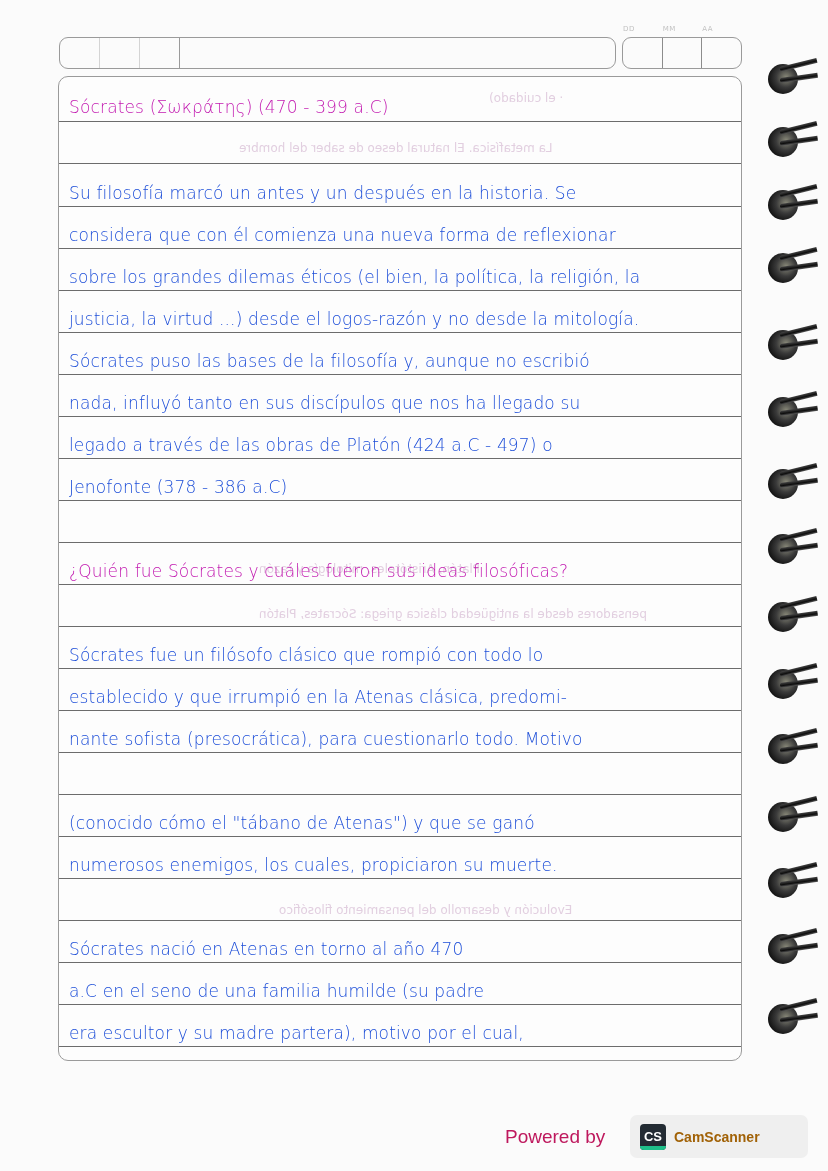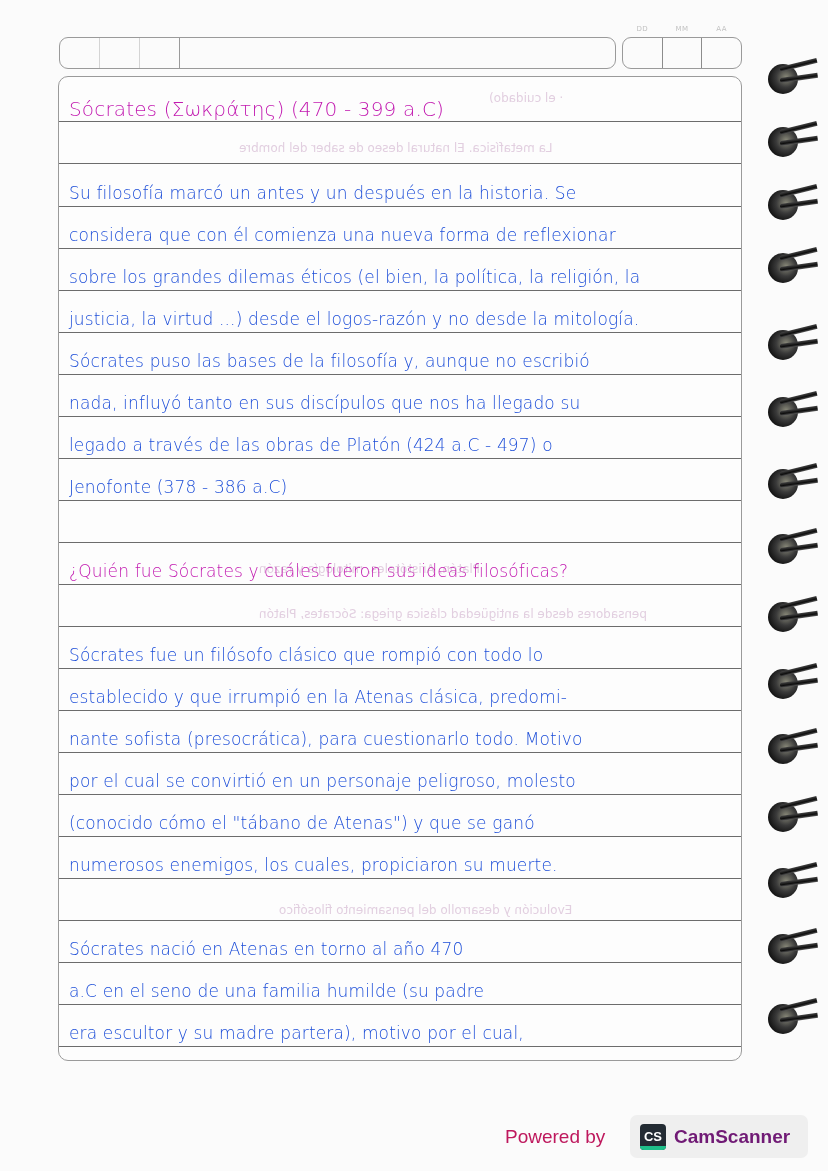--- a/index.html
+++ b/index.html
@@ -18,42 +18,42 @@
     .hdr-left .cell { width: 40px; border-right: 1px solid #d4d4d4; }
     .hdr-left .cell.wide { flex: 1; border-right: none; }
     .hdr-left .cell:nth-child(3) { border-right: 1.5px solid #9a9a9a; }
     .hdr-right {
       position: absolute; left: 622px; top: 37px; width: 120px; height: 32px;
       border: 1.5px solid #9a9a9a; border-radius: 9px; display: flex;
     }
     .hdr-right .cell { flex: 1; border-right: 1px solid #8c8c8c; position: relative; }
     .hdr-right .cell:last-child { border-right: none; }
     .hdr-right .cell .lbl {
-      position: absolute; top: -13px; left: 0; right: 0; text-align: center;
+      position: absolute; top: -13px; left: 0; right: 0; text-align: left;
       font-size: 7px; color: #c2c2c2; letter-spacing: 0.5px;
     }
 
     
     .sheet {
       position: absolute; left: 58px; top: 76px; width: 684px; height: 985px;
       border: 1.5px solid #9a9a9a; border-radius: 10px;
       background: #fdfdfd; overflow: hidden;
     }
     .line {
       position: absolute; left: 0; right: 0; height: 0;
       border-top: 1.4px solid #6c6c6c;
     }
     .txt {
       position: absolute; left: 10px; right: 8px;
       font-family: "DejaVu Sans", sans-serif;
       font-size: 17px; color: #1d4ed8; white-space: nowrap;
       letter-spacing: 0.15px; font-weight: 300;
     }
     .txt.pink { color: #c21ab0; }
-    .txt.title { font-size: 20px; }
+    .txt.title { font-size: 17px; }
     .ghost {
       position: absolute; font-size: 12px; color: #e2cfe0; white-space: nowrap;
       font-family: "DejaVu Sans", sans-serif; transform: scaleX(-1);
     }
 
     
     .spiral { position: absolute; left: 762px; width: 56px; height: 36px; }
     .ring {
       position: absolute; left: 6px; top: 4px; width: 30px; height: 30px;
       border-radius: 50%;
@@ -81,21 +81,21 @@
       width: 26px; height: 26px; background: #232b33; border-radius: 4px;
       position: relative; color: #ffffff; font-family: "Liberation Sans", sans-serif;
       font-weight: bold; font-size: 13px; display: flex; align-items: center; justify-content: center;
       overflow: hidden;
     }
     .cs-logo::after {
       content: ""; position: absolute; left: 0; right: 0; bottom: 0; height: 4px; background: #1fc08a;
     }
     .cs-name {
       margin-left: 8px; font-family: "Liberation Sans", sans-serif; font-weight: bold;
-      font-size: 19px; color: #701a75; text-align: right;
+      font-size: 14px; color: #a16207; text-align: right;
     }
   </style>
 </head>
 <body>
 
 <div class="page">
 
   <div class="hdr-left">
     <div class="cell"></div>
     <div class="cell"></div>
@@ -155,21 +155,20 @@
     <div class="txt" style="top:274px">Sócrates puso las bases de la filosofía y, aunque no escribió</div>
     <div class="txt" style="top:316px">nada, influyó tanto en sus discípulos que nos ha llegado su</div>
     <div class="txt" style="top:358px">legado a través de las obras de Platón (424 a.C - 497)  o</div>
     <div class="txt" style="top:400px">Jenofonte (378 - 386 a.C)</div>
 
     <div class="txt" style="top:568px">Sócrates fue un filósofo clásico que rompió con todo lo</div>
 
     <div class="txt pink" style="top:484px">¿Quién fue Sócrates y cuáles fueron sus ideas filosóficas?</div>
     <div class="txt" style="top:610px">establecido y que irrumpió en la Atenas clásica, predomi-</div>
     <div class="txt" style="top:652px">nante sofista (presocrática), para cuestionarlo todo. Motivo</div>
-    <div class="txt" style="top:694px">por el cual se convirtió en un personaje peligroso, molesto</div>
     <div class="txt" style="top:736px">(conocido cómo el "tábano de Atenas") y que se ganó</div>
     <div class="txt" style="top:778px">numerosos enemigos, los cuales, propiciaron su muerte.</div>
 
     <div class="txt" style="top:862px">Sócrates nació en Atenas en torno al año 470</div>
     <div class="txt" style="top:904px">a.C en el seno de una familia humilde (su padre</div>
     <div class="txt" style="top:946px">era escultor y su madre partera), motivo por el cual,</div>
   </div>
 
   <div class="spiral" style="top:60px">
       <div class="ring"></div>

